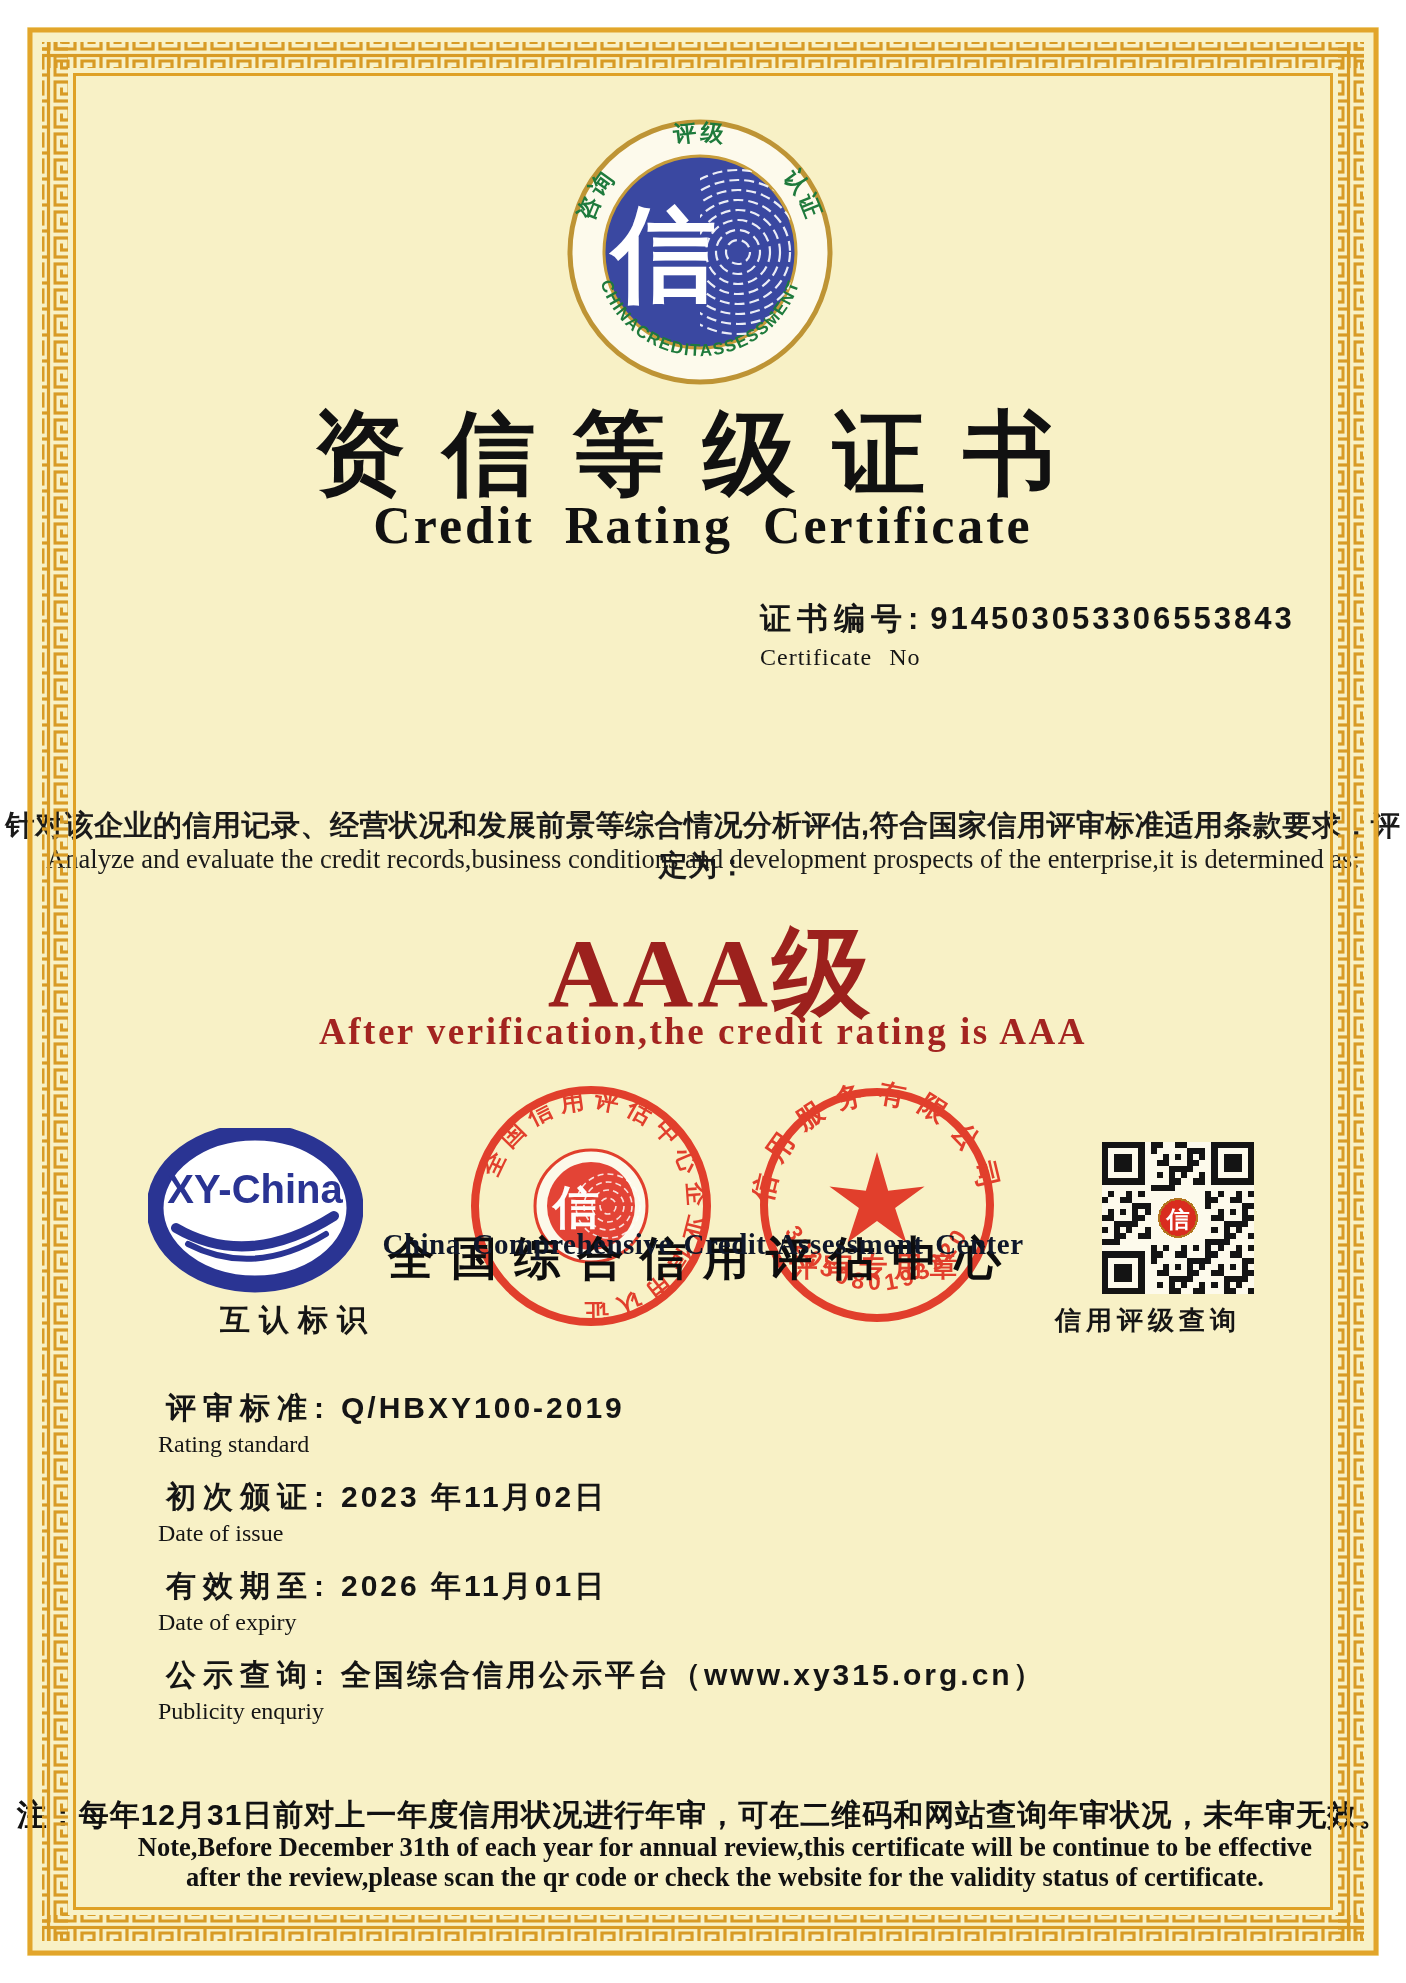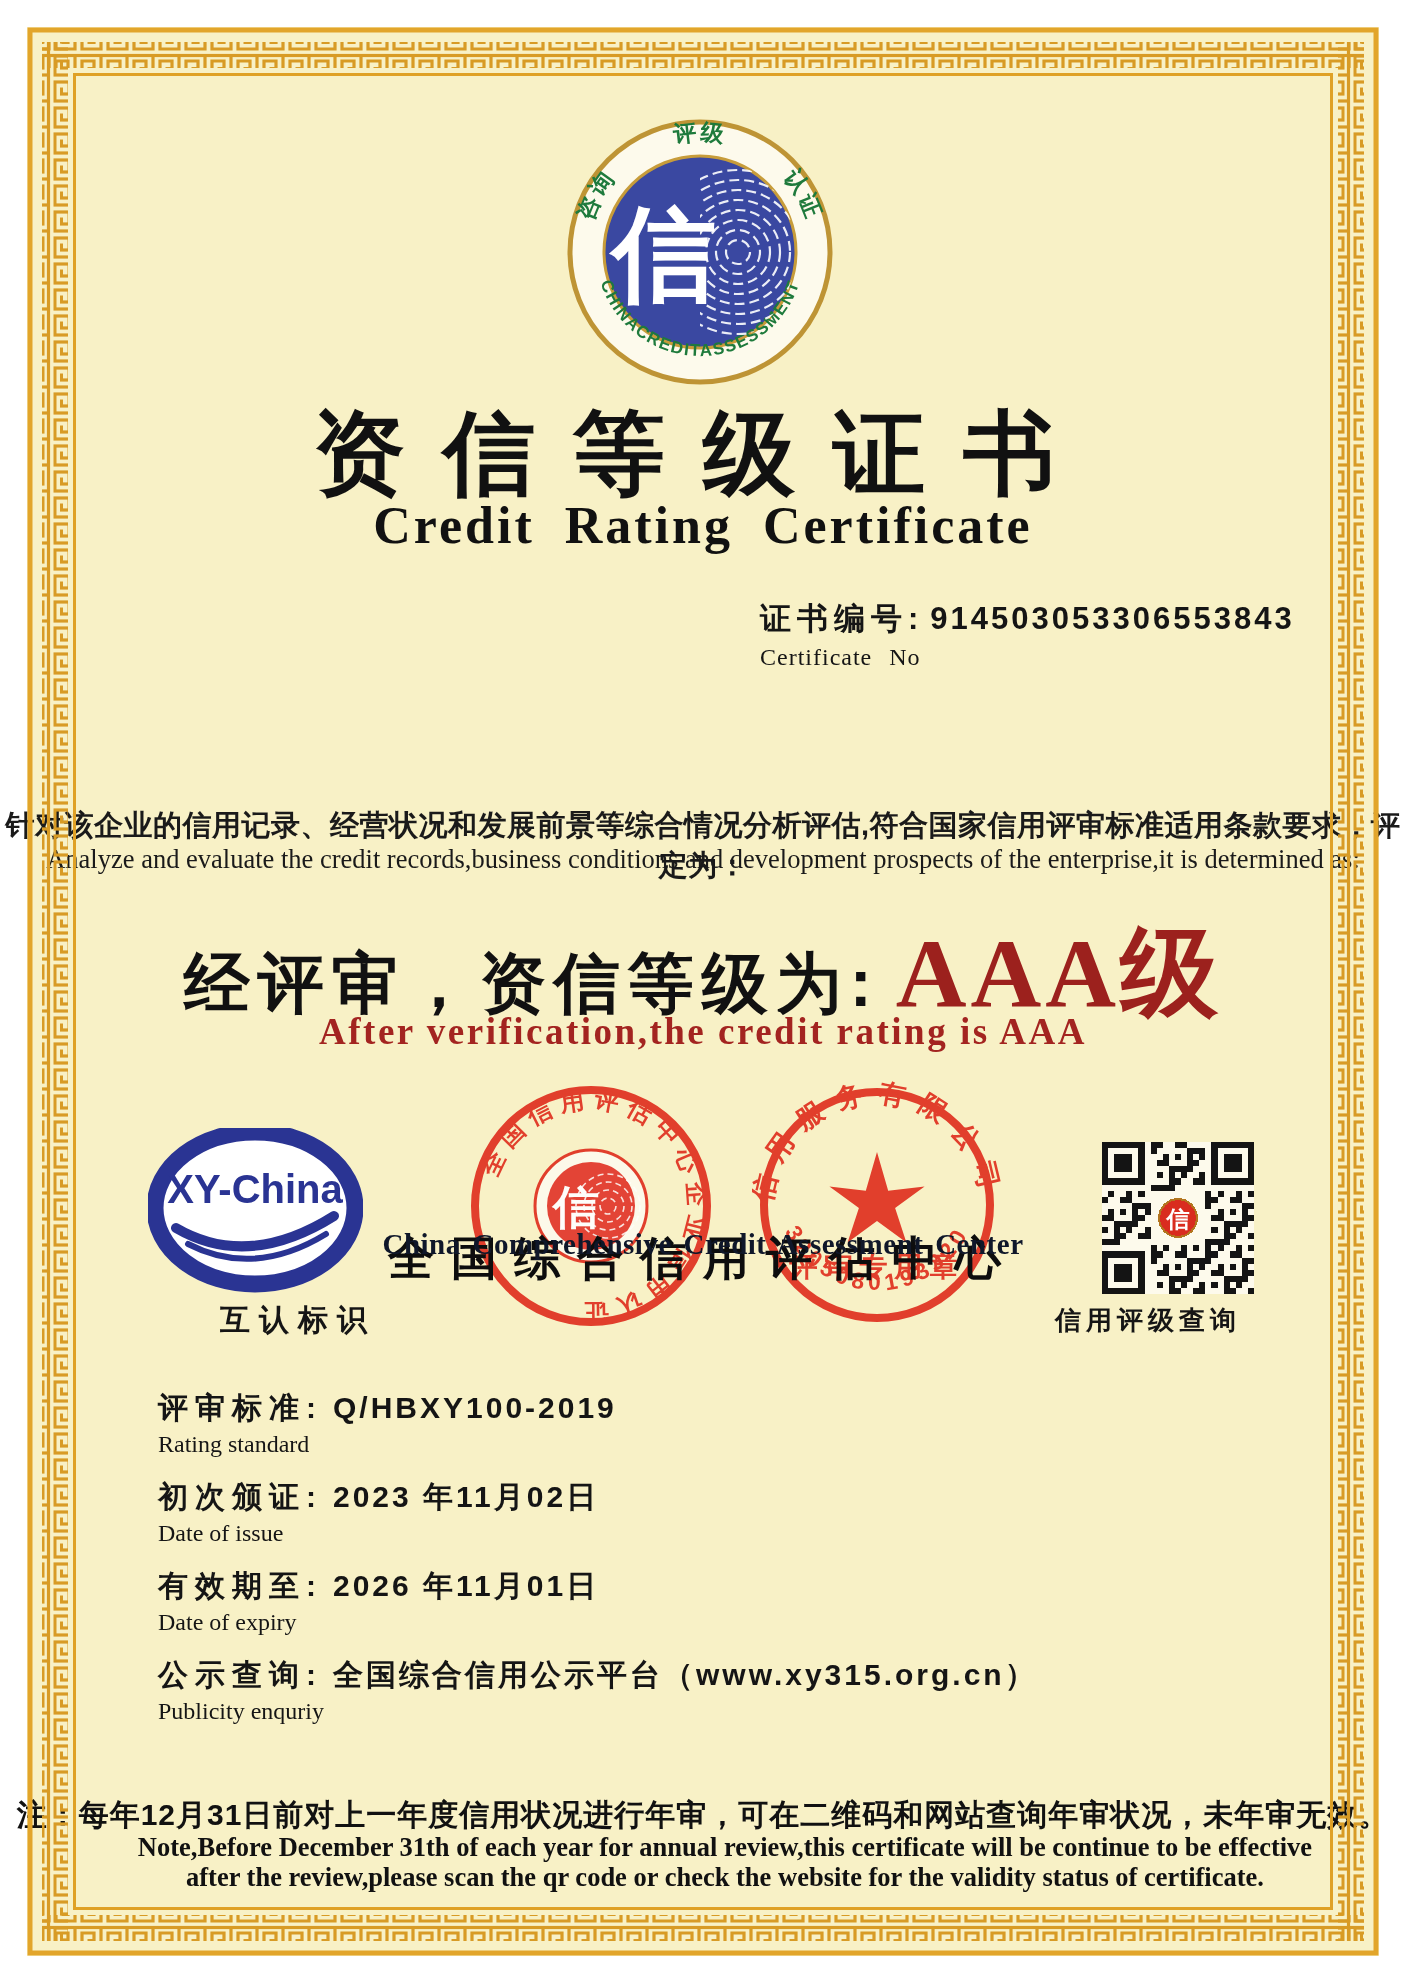--- a/index.html
+++ b/index.html
@@ -35,21 +35,21 @@
   .xy-caption{left:188px;top:1300px;width:220px;text-align:center;font-size:30px;font-weight:bold;letter-spacing:9px;}
   .qr-caption{left:1048px;top:1303px;width:200px;text-align:center;font-size:26px;font-weight:bold;letter-spacing:5px;}
   
   .overlay-cn{top:1228px;font-size:46px;font-weight:bold;letter-spacing:17px;color:#0d0d0d;z-index:6;}
   .overlay-en{top:1228px;font-size:29px;font-weight:bold;color:#0f172a;z-index:6;
               font-family:"Liberation Serif",serif;letter-spacing:0.5px;word-spacing:4px;}
   
   .details{left:158px;top:1388px;}
   .drow{margin-bottom:19px;}
   .drow .l1{font-size:30px;font-weight:bold;white-space:nowrap;}
-  .drow .l1 .lab{letter-spacing:7px;margin-right:10px;}
+  .drow .l1 .lab{letter-spacing:7px;margin-right:10px;margin-left:8px;}
   .drow .l1 .val{letter-spacing:3px;}
   .drow .l2{font-size:24px;margin-top:2px;font-family:"Liberation Serif",serif;}
   
   .note-cn{top:1795px;font-size:30px;font-weight:bold;letter-spacing:1px;color:#111;}
   .note-en{font-size:26.5px;font-weight:bold;color:#111;font-family:"Liberation Serif",serif;padding-left:44px;}
   .note-en1{top:1832px;}
   .note-en2{top:1862px;}
   .frame{position:absolute;left:0;top:0;z-index:8;pointer-events:none;} .z4{z-index:4;} .z3{z-index:3;}
 </style>
 </head>
@@ -104,21 +104,20 @@
       <span class="lab">证书编号:</span><span>914503053306553843</span>
     </div>
     <div class="row2 serif">Certificate  No</div>
   </div>
 
 
   <div class="abs ctr desc-cn">针对该企业的信用记录、经营状况和发展前景等综合情况分析评估,符合国家信用评审标准适用条款要求，评定为：</div>
   <div class="abs ctr desc-en serif">Analyze and evaluate the credit records,business conditions and development prospects of the enterprise,it is determined as:</div>
 
   <div class="abs rating-row">
-    <span class="rating-cn">经评审，资信等级为:</span>
     <span class="rating-val">AAA级</span>
   </div>
   <div class="abs ctr rating-en">After verification,the credit rating is AAA</div>
 
   <svg class="abs z3" style="left:148px;top:1128px;" width="215" height="165" viewBox="0 0 215 165">
     <ellipse cx="107" cy="80" rx="100" ry="76" fill="#ffffff" stroke="#2A3493" stroke-width="17"></ellipse>
     <text x="107" y="75" text-anchor="middle" font-size="40" font-weight="bold" fill="#2A3493">XY-China</text>
     <path d="M28 100 Q100 142 186 88" fill="none" stroke="#2A3493" stroke-width="10" stroke-linecap="round"></path>
     <path d="M40 116 Q106 150 178 106" fill="none" stroke="#2A3493" stroke-width="6" stroke-linecap="round"></path>
   </svg>

